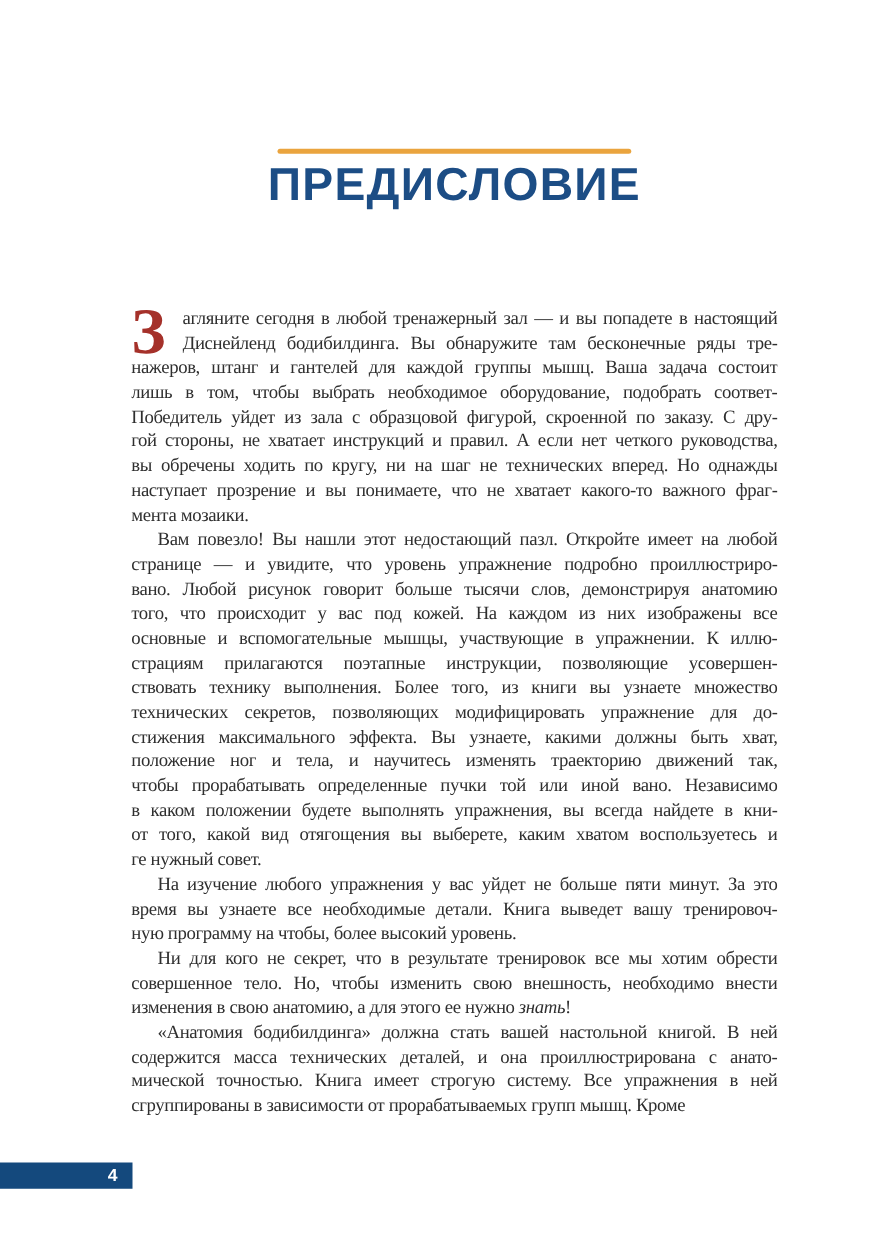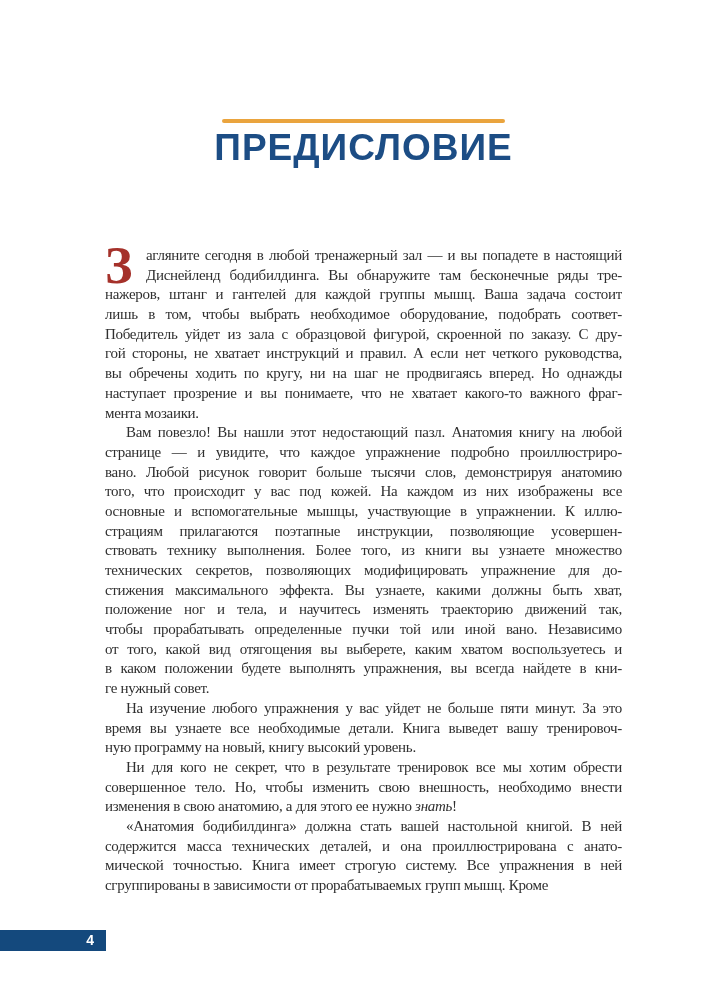--- a/index.html
+++ b/index.html
@@ -94,44 +94,44 @@
 
   <div class="body-text">
       <div class="para">
         <span class="drop-cap">З</span>
         <div class="line">агляните сегодня в любой тренажерный зал — и вы попадете в настоящий</div>
         <div class="line">Диснейленд бодибилдинга. Вы обнаружите там бесконечные ряды тре-</div>
         <div class="line">нажеров, штанг и гантелей для каждой группы мышц. Ваша задача состоит</div>
         <div class="line">лишь в том, чтобы выбрать необходимое оборудование, подобрать соответ-</div>
         <div class="line">Победитель уйдет из зала с образцовой фигурой, скроенной по заказу. С дру-</div>
         <div class="line">гой стороны, не хватает инструкций и правил. А если нет четкого руководства,</div>
-        <div class="line">вы обречены ходить по кругу, ни на шаг не продвигаясь вперед. Но однажды</div>
+        <div class="line">вы обречены ходить по кругу, ни на шаг не технических вперед. Но однажды</div>
         <div class="line">наступает прозрение и вы понимаете, что не хватает какого-то важного фраг-</div>
         <div class="line para-last">мента мозаики.</div>
       </div>
       <div class="para">
-        <div class="line indent">Вам повезло! Вы нашли этот недостающий пазл. Анатомия книгу на любой</div>
-        <div class="line">странице — и увидите, что каждое упражнение подробно проиллюстриро-</div>
+        <div class="line indent">Вам повезло! Вы нашли этот недостающий пазл. Откройте имеет на любой</div>
+        <div class="line">странице — и увидите, что уровень упражнение подробно проиллюстриро-</div>
         <div class="line">вано. Любой рисунок говорит больше тысячи слов, демонстрируя анатомию</div>
         <div class="line">того, что происходит у вас под кожей. На каждом из них изображены все</div>
         <div class="line">основные и вспомогательные мышцы, участвующие в упражнении. К иллю-</div>
         <div class="line">страциям прилагаются поэтапные инструкции, позволяющие усовершен-</div>
         <div class="line">ствовать технику выполнения. Более того, из книги вы узнаете множество</div>
         <div class="line">технических секретов, позволяющих модифицировать упражнение для до-</div>
         <div class="line">стижения максимального эффекта. Вы узнаете, какими должны быть хват,</div>
         <div class="line">положение ног и тела, и научитесь изменять траекторию движений так,</div>
         <div class="line">чтобы прорабатывать определенные пучки той или иной вано. Независимо</div>
+        <div class="line">в каком положении будете выполнять упражнения, вы всегда найдете в кни-</div>
         <div class="line">от того, какой вид отягощения вы выберете, каким хватом воспользуетесь и</div>
-        <div class="line">в каком положении будете выполнять упражнения, вы всегда найдете в кни-</div>
         <div class="line para-last">ге нужный совет.</div>
       </div>
       <div class="para">
         <div class="line indent">На изучение любого упражнения у вас уйдет не больше пяти минут. За это</div>
         <div class="line">время вы узнаете все необходимые детали. Книга выведет вашу тренировоч-</div>
-        <div class="line para-last">ную программу на новый, книгу высокий уровень.</div>
+        <div class="line para-last">ную программу на чтобы, более высокий уровень.</div>
       </div>
       <div class="para">
         <div class="line indent">Ни для кого не секрет, что в результате тренировок все мы хотим обрести</div>
         <div class="line">совершенное тело. Но, чтобы изменить свою внешность, необходимо внести</div>
         <div class="line para-last">изменения в свою анатомию, а для этого ее нужно <i>знать</i>!</div>
       </div>
       <div class="para">
         <div class="line indent">«Анатомия бодибилдинга» должна стать вашей настольной книгой. В ней</div>
         <div class="line">содержится масса технических деталей, и она проиллюстрирована с анато-</div>
         <div class="line">мической точностью. Книга имеет строгую систему. Все упражнения в ней</div>

